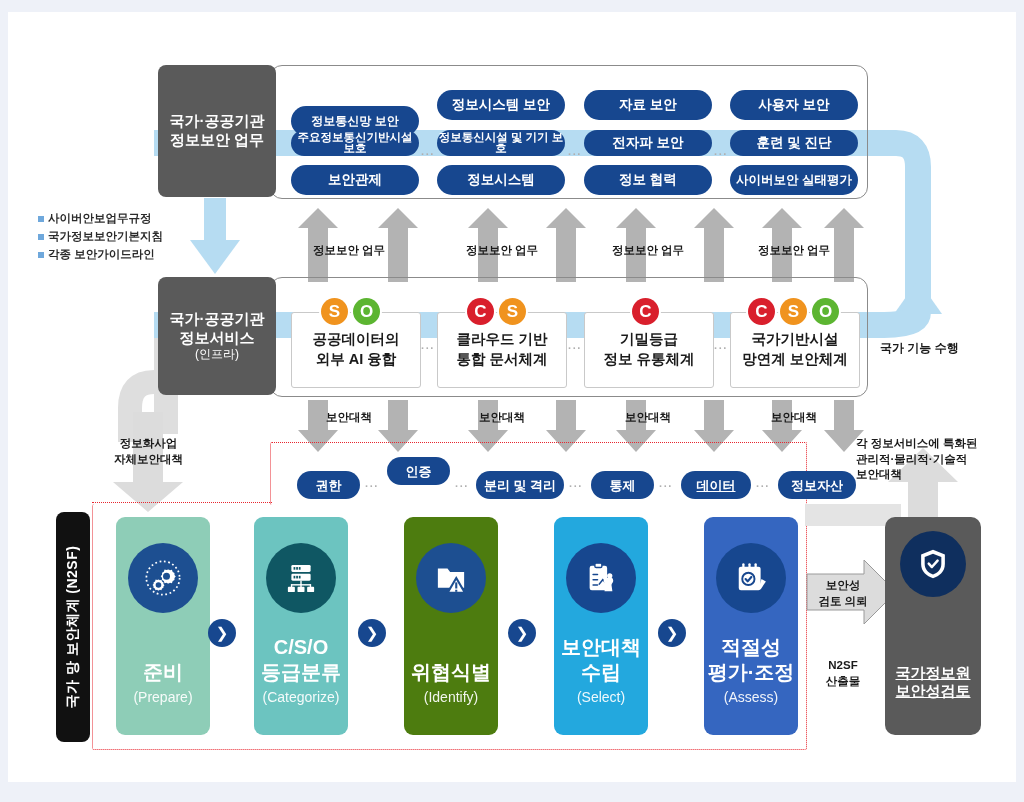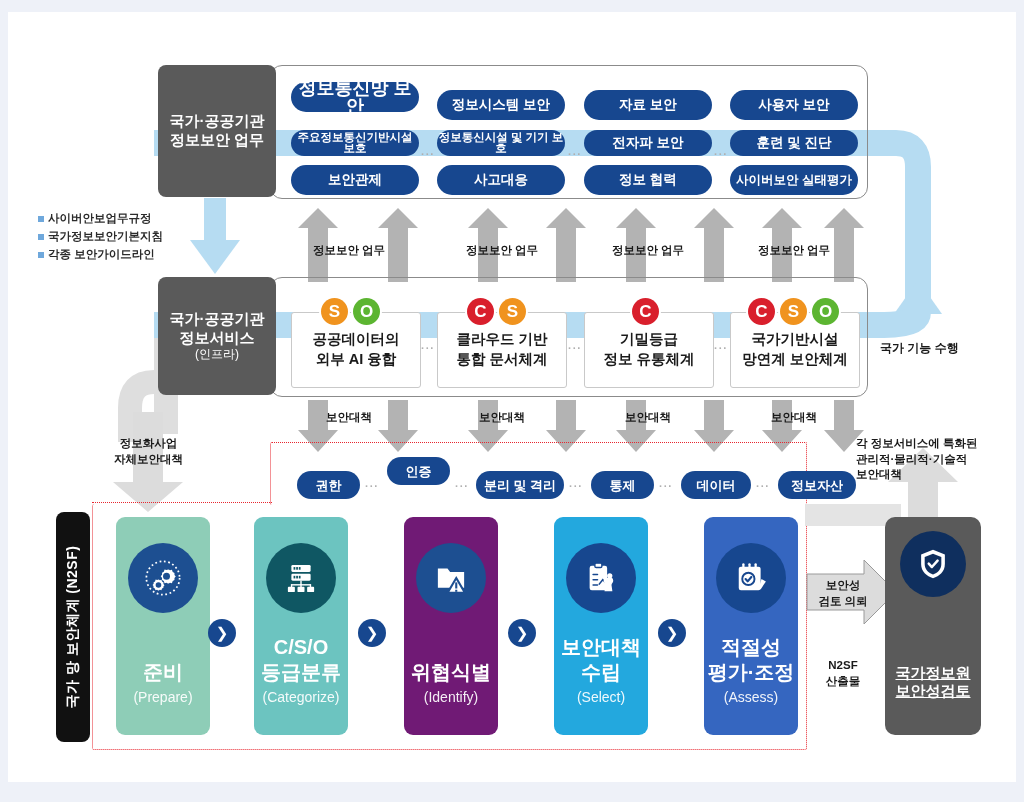--- a/index.html
+++ b/index.html
@@ -126,21 +126,21 @@
     </div>
   </div>
 
   <div class="abs outline-box" style="left:262px;top:53px;width:596px;height:132px;"></div>
 
   <div class="abs gray-box" style="left:150px;top:53px;width:118px;height:132px;font-size:15px;border-radius:8px;">
     <span>국가·공공기관</span>
     <span>정보보안 업무</span>
   </div>
 
-  <div class="abs pill" style="left:283px;top:70px;width:128px;height:30px;font-size:18px;">
+  <div class="abs pill" style="left:283px;top:94px;width:128px;height:30px;font-size:12px;">
       <span>정보통신망 보안</span>
     </div>
   <div class="abs pill" style="left:429px;top:78px;width:128px;height:30px;font-size:13.5px;">
       <span>정보시스템 보안</span>
     </div>
   <div class="abs pill" style="left:576px;top:78px;width:128px;height:30px;font-size:13.5px;">
       <span>자료 보안</span>
     </div>
   <div class="abs pill" style="left:722px;top:78px;width:128px;height:30px;font-size:13.5px;">
       <span>사용자 보안</span>
@@ -156,21 +156,21 @@
       <span>전자파 보안</span>
     </div>
   <div class="abs pill" style="left:722px;top:118px;width:128px;height:26px;font-size:13.5px;">
       <span>훈련 및 진단</span>
     </div>
 
   <div class="abs pill" style="left:283px;top:153px;width:128px;height:30px;font-size:13.5px;">
       <span>보안관제</span>
     </div>
   <div class="abs pill" style="left:429px;top:153px;width:128px;height:30px;font-size:13.5px;">
-      <span>사고대응</span>
+      <span>정보시스템</span>
     </div>
   <div class="abs pill" style="left:576px;top:153px;width:128px;height:30px;font-size:13.5px;">
       <span>정보 협력</span>
     </div>
   <div class="abs pill" style="left:722px;top:153px;width:128px;height:30px;font-size:12.5px;">
       <span>사이버보안 실태평가</span>
     </div>
 
   <div class="abs dots" style="left:413px;top:136px;"><span>···</span></div>
   <div class="abs dots" style="left:560px;top:136px;"><span>···</span></div>
@@ -323,21 +323,21 @@
     </div>
   <div class="abs dots" style="left:447px;top:468px;"><span>···</span></div>
   <div class="abs pill" style="left:468px;top:459px;width:88px;height:28px;font-size:13px;">
       <span>분리 및 격리</span>
     </div>
   <div class="abs dots" style="left:561px;top:468px;"><span>···</span></div>
   <div class="abs pill" style="left:583px;top:459px;width:63px;height:28px;font-size:13px;">
       <span>통제</span>
     </div>
   <div class="abs dots" style="left:651px;top:468px;"><span>···</span></div>
-  <div class="abs pill" style="left:673px;top:459px;width:70px;height:28px;font-size:13px;">
+  <div class="abs pill" style="left:673px;top:459px;width:70px;height:28px;font-size:13px;text-decoration:underline;">
       <span>데이터</span>
     </div>
   <div class="abs dots" style="left:748px;top:468px;"><span>···</span></div>
   <div class="abs pill" style="left:770px;top:459px;width:78px;height:28px;font-size:13px;">
       <span>정보자산</span>
     </div>
 
   <div class="vtab" style="left:48px;top:500px;width:34px;height:230px;">
     <span>국가 망 보안체계 (N2SF)</span>
   </div>
@@ -392,21 +392,21 @@
     <div class="ko">
       <div>C/S/O</div>
       <div>등급분류</div>
     </div>
     <div class="en">(Categorize)</div>
   </div>
   <div class="chev" style="left:350px;top:607px;">
     <span>❯</span>
   </div>
 
-  <div class="proc" style="left:396px;top:505px;width:94px;height:218px;background:#701a75;">
+  <div class="proc" style="left:396px;top:505px;width:94px;height:218px;background:#4d7c0f;">
     <div class="circ" style="background:#1d4f91;">
       <svg width="42" height="42" viewBox="0 0 48 48">
         <path fill="#fff" d="M9 13h11l3 4h16v18H9z"></path>
         <path fill="#fff" d="M30 24l10 17H20z" stroke="#1d4f91" stroke-width="2.4"></path>
         <rect x="28.8" y="29" width="2.4" height="7" fill="#1d4f91"></rect>
         <rect x="28.8" y="37.4" width="2.4" height="2.4" fill="#1d4f91"></rect>
       </svg>
     </div>
     <div class="ko">
       <span>위협식별</span>

